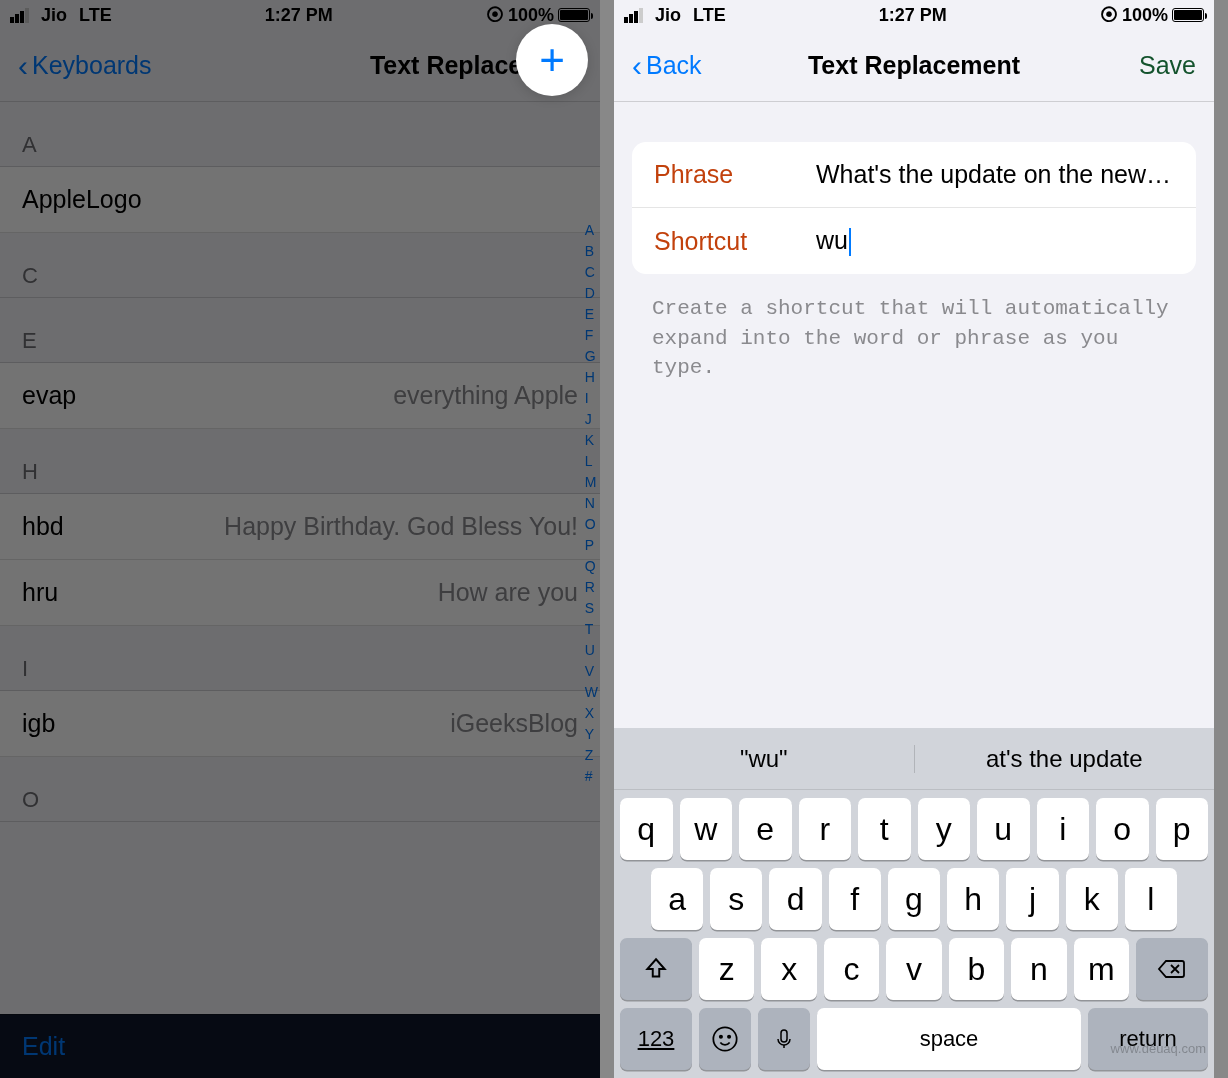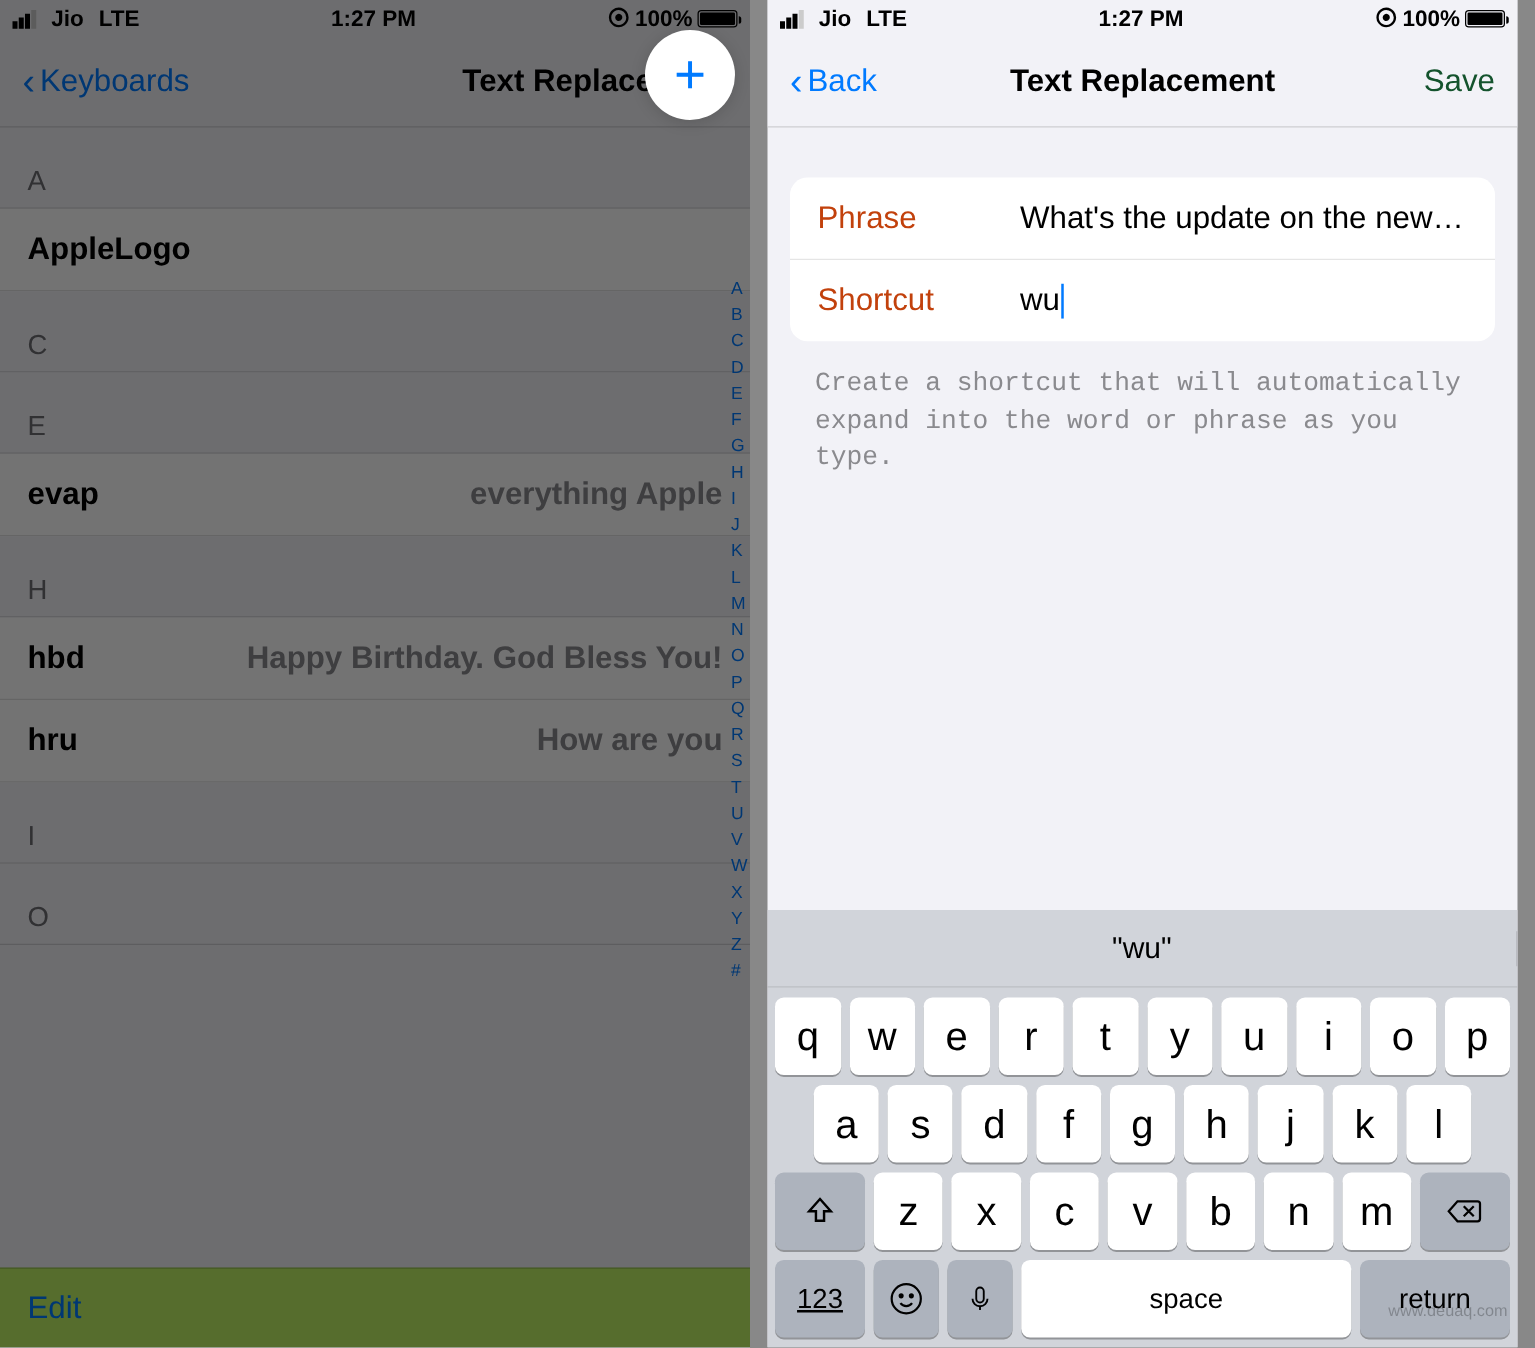--- a/index.html
+++ b/index.html
@@ -124,21 +124,20 @@
       border-bottom: 0.5px solid rgba(0,0,0,0.15);
     }
     .row {
       display: flex;
       justify-content: space-between;
       align-items: center;
       padding: 18px 22px;
       font-size: 25px;
       border-bottom: 0.5px solid rgba(0,0,0,0.12);
       background: #fff;
-      font-weight: bold;
     }
     .row .shortcut { color: #000; }
     .row .phrase { color: #8a8a8e; text-align: right; }
     .index-bar {
       position: absolute;
       right: 2px;
       top: 220px;
       display: flex;
       flex-direction: column;
       font-size: 14px;
@@ -148,21 +147,21 @@
       line-height: 21px;
       z-index: 2;
     }
     .toolbar {
       position: absolute;
       bottom: 0; left: 0; right: 0;
       height: 64px;
       padding: 0 22px;
       display: flex;
       align-items: center;
-      background: #bef264;
+      background: #0f172a;
       border-top: 0.5px solid rgba(0,0,0,0.2);
     }
     .toolbar .edit { color: #007aff; font-size: 25px; }
 
     
     .form-card {
       margin: 40px 18px 10px;
       background: #fff;
       border-radius: 14px;
       overflow: hidden;
@@ -306,20 +305,24 @@
     <div class="row">
       <span class="shortcut">hbd</span>
       <span class="phrase">Happy Birthday. God Bless You!</span>
     </div>
     <div class="row">
       <span class="shortcut">hru</span>
       <span class="phrase">How are you</span>
     </div>
 
     <div class="section-header">I</div>
+    <div class="row">
+      <span class="shortcut">igb</span>
+      <span class="phrase">iGeeksBlog</span>
+    </div>
 
     <div class="section-header">O</div>
   </div>
 
   <div class="index-bar" id="index-bar">
       <span>A</span>
       <span>B</span>
       <span>C</span>
       <span>D</span>
       <span>E</span>
@@ -391,20 +394,21 @@
       <span class="form-value">
         <span>wu</span><span class="cursor"></span>
       </span>
     </div>
   </div>
   <div class="form-hint">Create a shortcut that will automatically expand into the word or phrase as you type.</div>
 
   <div class="keyboard">
     <div class="suggestion-bar">
       <div class="suggestion">"wu"</div>
+      <div class="suggestion">at's the update</div>
     </div>
     <div class="key-row" id="krow1">
         <div class="key">q</div>
         <div class="key">w</div>
         <div class="key">e</div>
         <div class="key">r</div>
         <div class="key">t</div>
         <div class="key">y</div>
         <div class="key">u</div>
         <div class="key">i</div>

